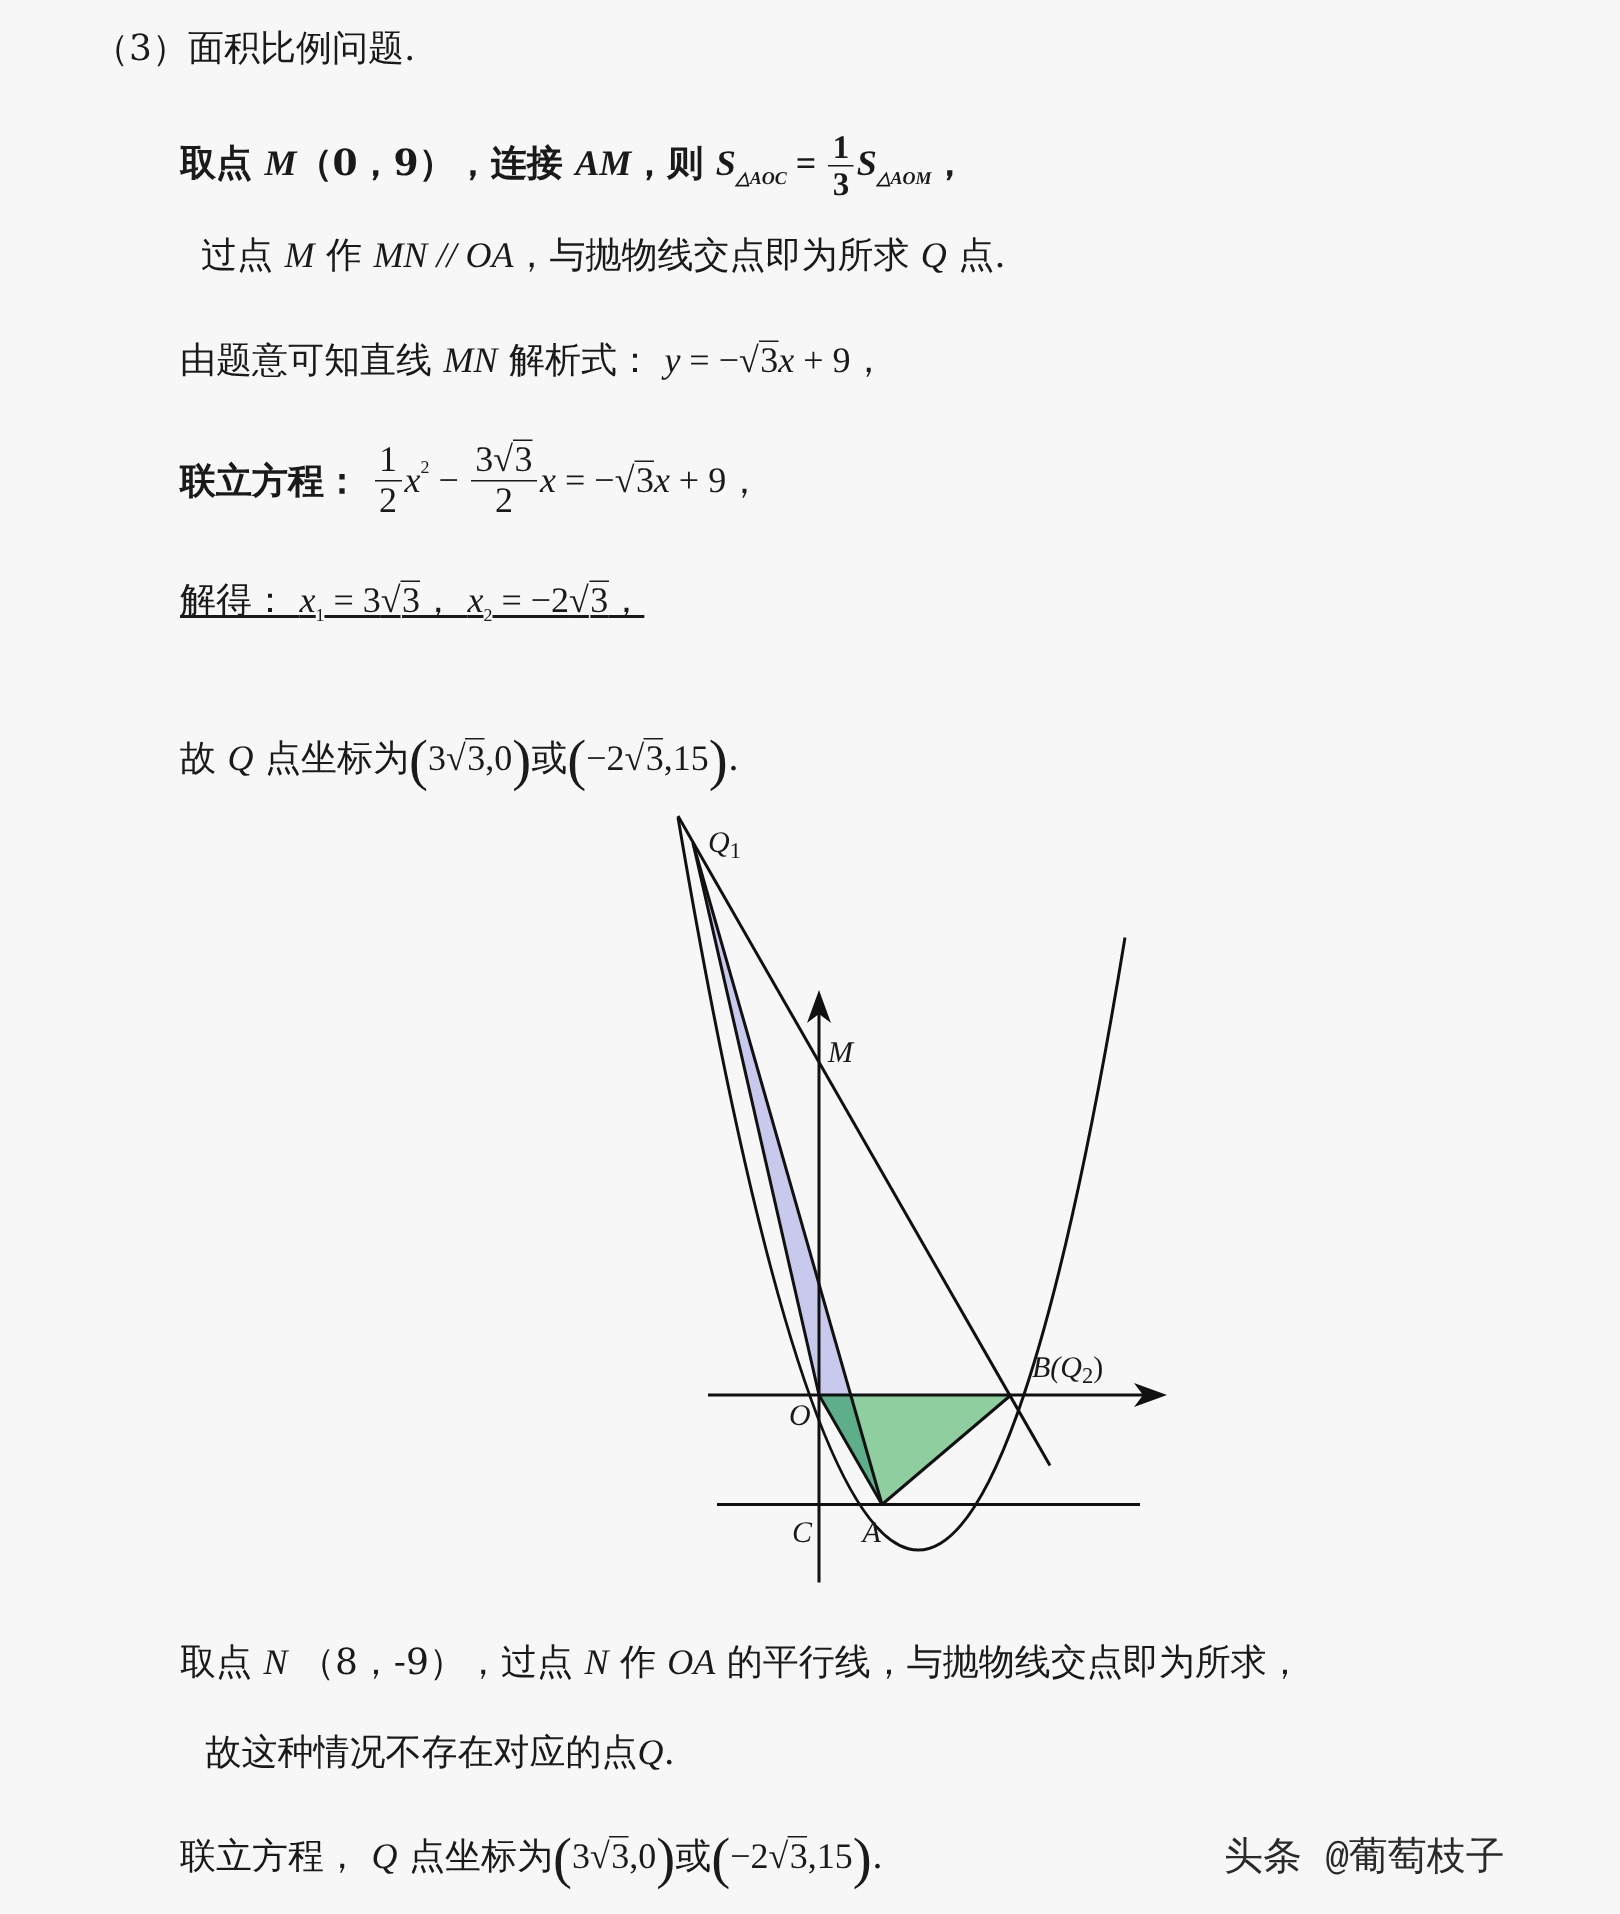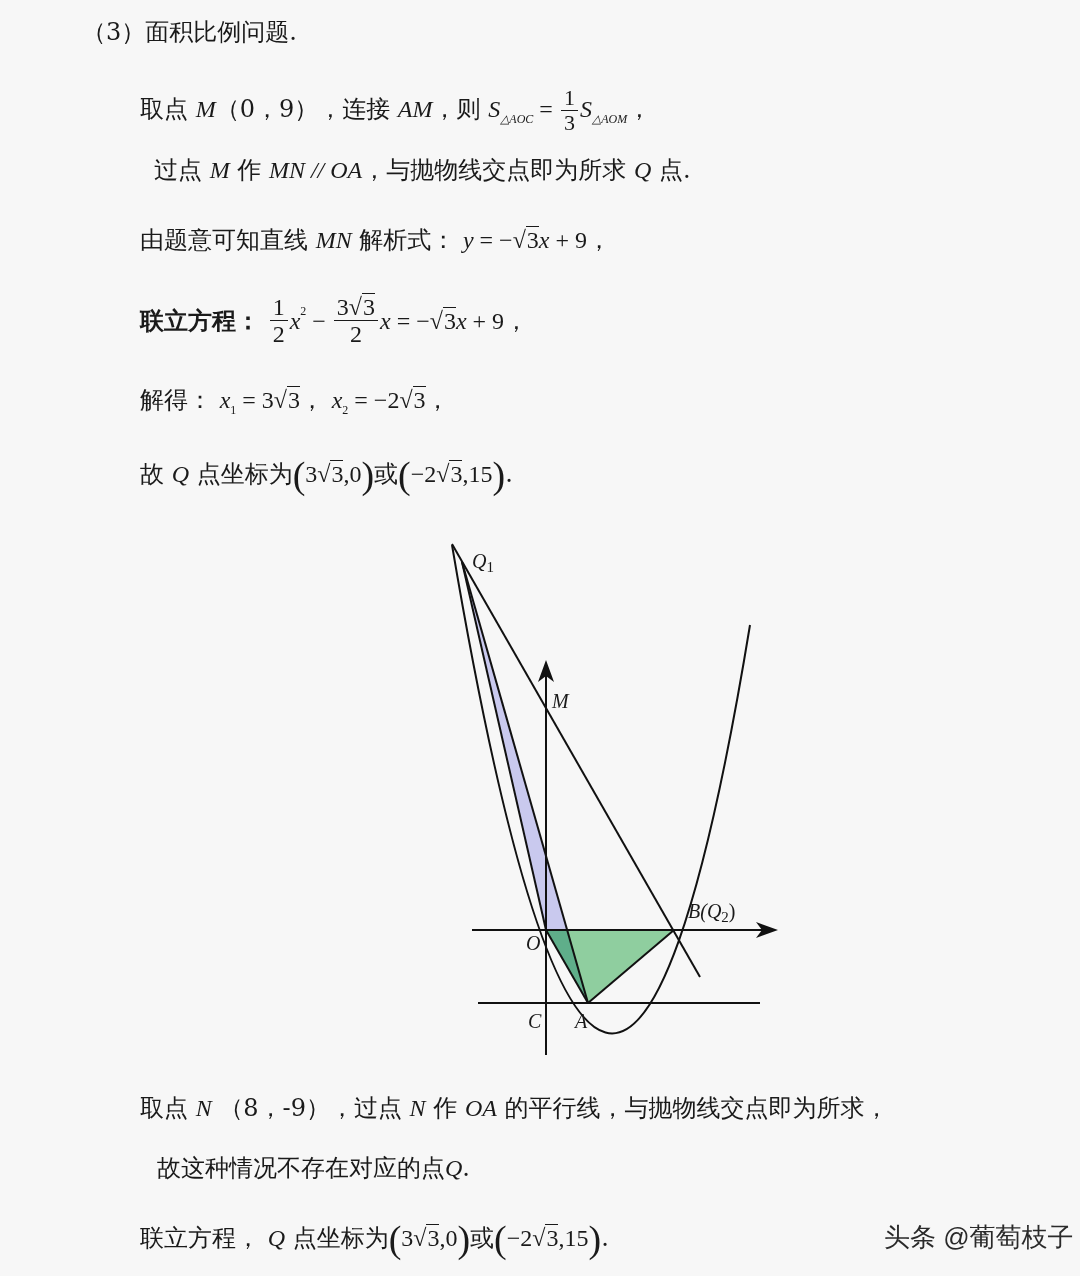--- a/index.html
+++ b/index.html
@@ -1,41 +1,41 @@
 <!DOCTYPE html>
 <html><head>
 <meta charset="utf-8">
 <style>
   html, body { margin:0; padding:0; }
   body {
     width:1080px; height:1276px; background:#f7f7f7; position:relative; overflow:hidden;
     font-family:"DejaVu Serif","Liberation Serif",serif; color:#1a1a1a;
   }
-  .line { position:absolute; left:0; font-size:24px; white-space:nowrap; line-height:1;margin-left:20px; }
+  .line { position:absolute; left:0; font-size:24px; white-space:nowrap; line-height:1; }
   .i { font-family:"Liberation Serif",serif; font-style:italic; }
   .m { font-family:"Liberation Serif",serif; }
   .frac { display:inline-block; vertical-align:middle; text-align:center; font-family:"Liberation Serif",serif; margin:0 2px; }
   .frac .num { display:block; border-bottom:1.5px solid #1a1a1a; padding:0 3px; line-height:1.1; }
   .frac .den { display:block; line-height:1.1; }
   .sub { font-size:12px; vertical-align:-6px; font-style:italic; font-family:"Liberation Serif",serif; }
   .sup { font-size:12px; vertical-align:12px; font-family:"Liberation Serif",serif; }
   .sqrt { font-family:"Liberation Serif",serif; }
   .sqrt .rad { border-top:1.5px solid #1a1a1a; padding-left:1px; }
   .big { font-size:38px; font-family:"Liberation Serif",serif; vertical-align:-6px; font-weight:100; }
-  .wm { position:absolute; left:884px; top:1220px; font-family:Liberation Sans, sans-serif; font-size:26px; color:#2a2a2a; }
+  .wm { position:absolute; left:816px; top:1220px; font-family:Liberation Mono, monospace; font-size:26px; color:#2a2a2a; }
   svg text { font-family:"Liberation Serif",serif; font-style:italic; font-size:20px; fill:#1a1a1a; }
 </style>
 </head>
 <body>
 
 <div class="line" style="top:20px; left:62px;">
   <span>（3）</span><span>面积比例问题.</span>
 </div>
 
-<div class="line" style="top:86px; left:120px;">
+<div class="line" style="top:86px; left:120px;font-weight:bold;">
   <span>取点</span>
   <span class="i">M</span><span>（0，9），</span><span>连接</span>
   <span class="i">AM</span><span>，则</span>
   <span class="i">S</span><span class="sub">△AOC</span><span class="m"> = </span><span class="frac" style="font-size:22px;"><span class="num">1</span><span class="den">3</span></span><span class="i">S</span><span class="sub">△AOM</span><span>，</span>
 </div>
 
 <div class="line" style="top:158px; left:134px;">
   <span>过点</span>
   <span class="i">M</span>
   <span>作</span>
@@ -49,27 +49,27 @@
   <span class="i">MN</span>
   <span>解析式：</span>
   <span class="i">y</span><span class="m"> = −</span><span class="sqrt">√<span class="rad">3</span></span><span class="i">x</span><span class="m"> + 9</span><span>，</span>
 </div>
 
 <div class="line" style="top:294px; left:120px;">
   <span style="vertical-align:middle;font-weight:bold;">联立方程：</span>
   <span class="frac"><span class="num" style="border-bottom-width:1px;">1</span><span class="den">2</span></span><span class="i" style="vertical-align:middle;">x</span><span class="sup">2</span><span class="m" style="vertical-align:middle;"> − </span><span class="frac"><span class="num"><span>3</span><span class="sqrt">√<span class="rad">3</span></span></span><span class="den">2</span></span><span class="i" style="vertical-align:middle;">x</span><span class="m" style="vertical-align:middle;"> = −</span><span class="sqrt" style="vertical-align:middle;">√<span class="rad">3</span></span><span class="i" style="vertical-align:middle;">x</span><span class="m" style="vertical-align:middle;"> + 9</span><span style="vertical-align:middle;">，</span>
 </div>
 
-<div class="line" style="top:388px; left:120px;">
+<div class="line" style="top:388px; left:120px;text-decoration:underline;">
   <span>解得：</span>
   <span class="i">x</span><span class="sub" style="font-style:normal;">1</span><span class="m"> = 3</span><span class="sqrt">√<span class="rad">3</span></span><span>，</span>
   <span class="i">x</span><span class="sub" style="font-style:normal;">2</span><span class="m"> = −2</span><span class="sqrt">√<span class="rad">3</span></span><span>，</span>
 </div>
 
-<div class="line" style="top:456px; left:120px;">
+<div class="line" style="top:488px; left:120px;">
   <span>故</span>
   <span class="i">Q</span>
   <span>点坐标为</span><span class="big">(</span><span class="m">3</span><span class="sqrt">√<span class="rad">3</span></span><span class="m">,0</span><span class="big">)</span><span>或</span><span class="big">(</span><span class="m">−2</span><span class="sqrt">√<span class="rad">3</span></span><span class="m">,15</span><span class="big">)</span><span>.</span>
 </div>
 
 <svg style="position:absolute; left:0; top:0;" width="1080" height="1276" viewBox="0 0 1080 1276">
 
   <polygon points="462,562 546,930 588,1003" fill="#c9c9ee"></polygon>
   <polygon points="546,930 588,1003 674,930" fill="#8fce9f"></polygon>
   <polygon points="546,930 568,930 588,1003" fill="#5fae8a"></polygon>

